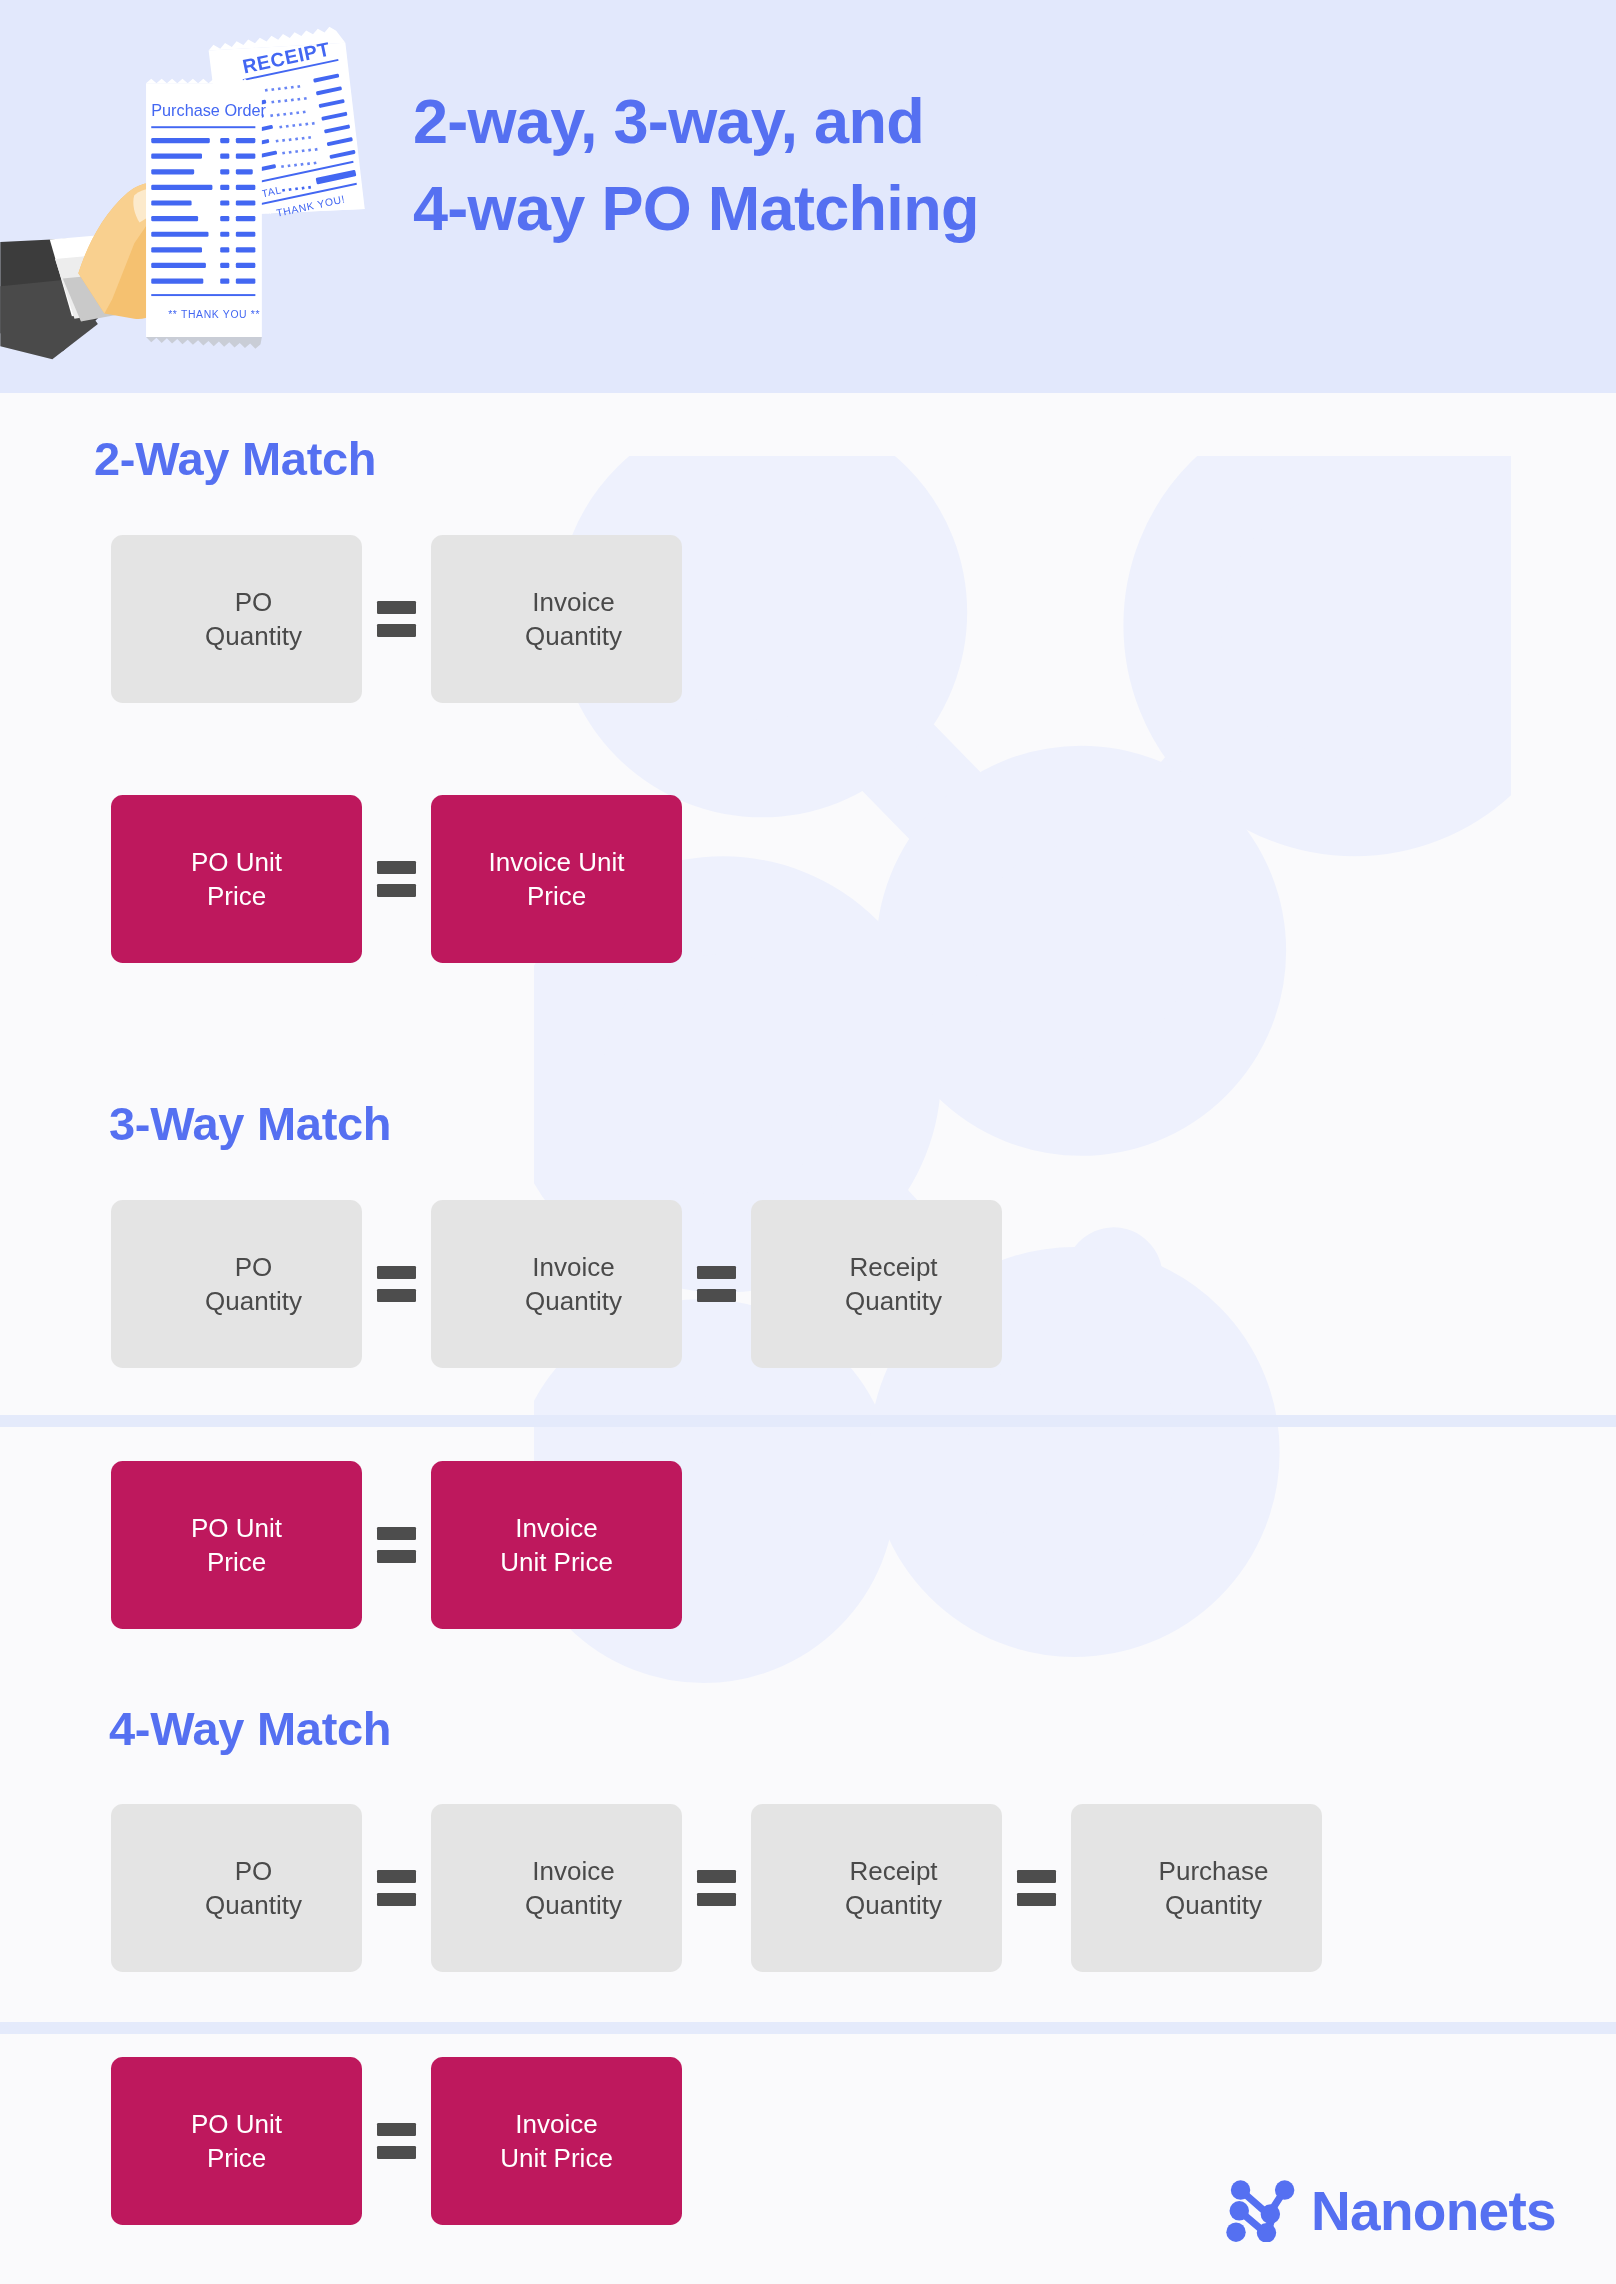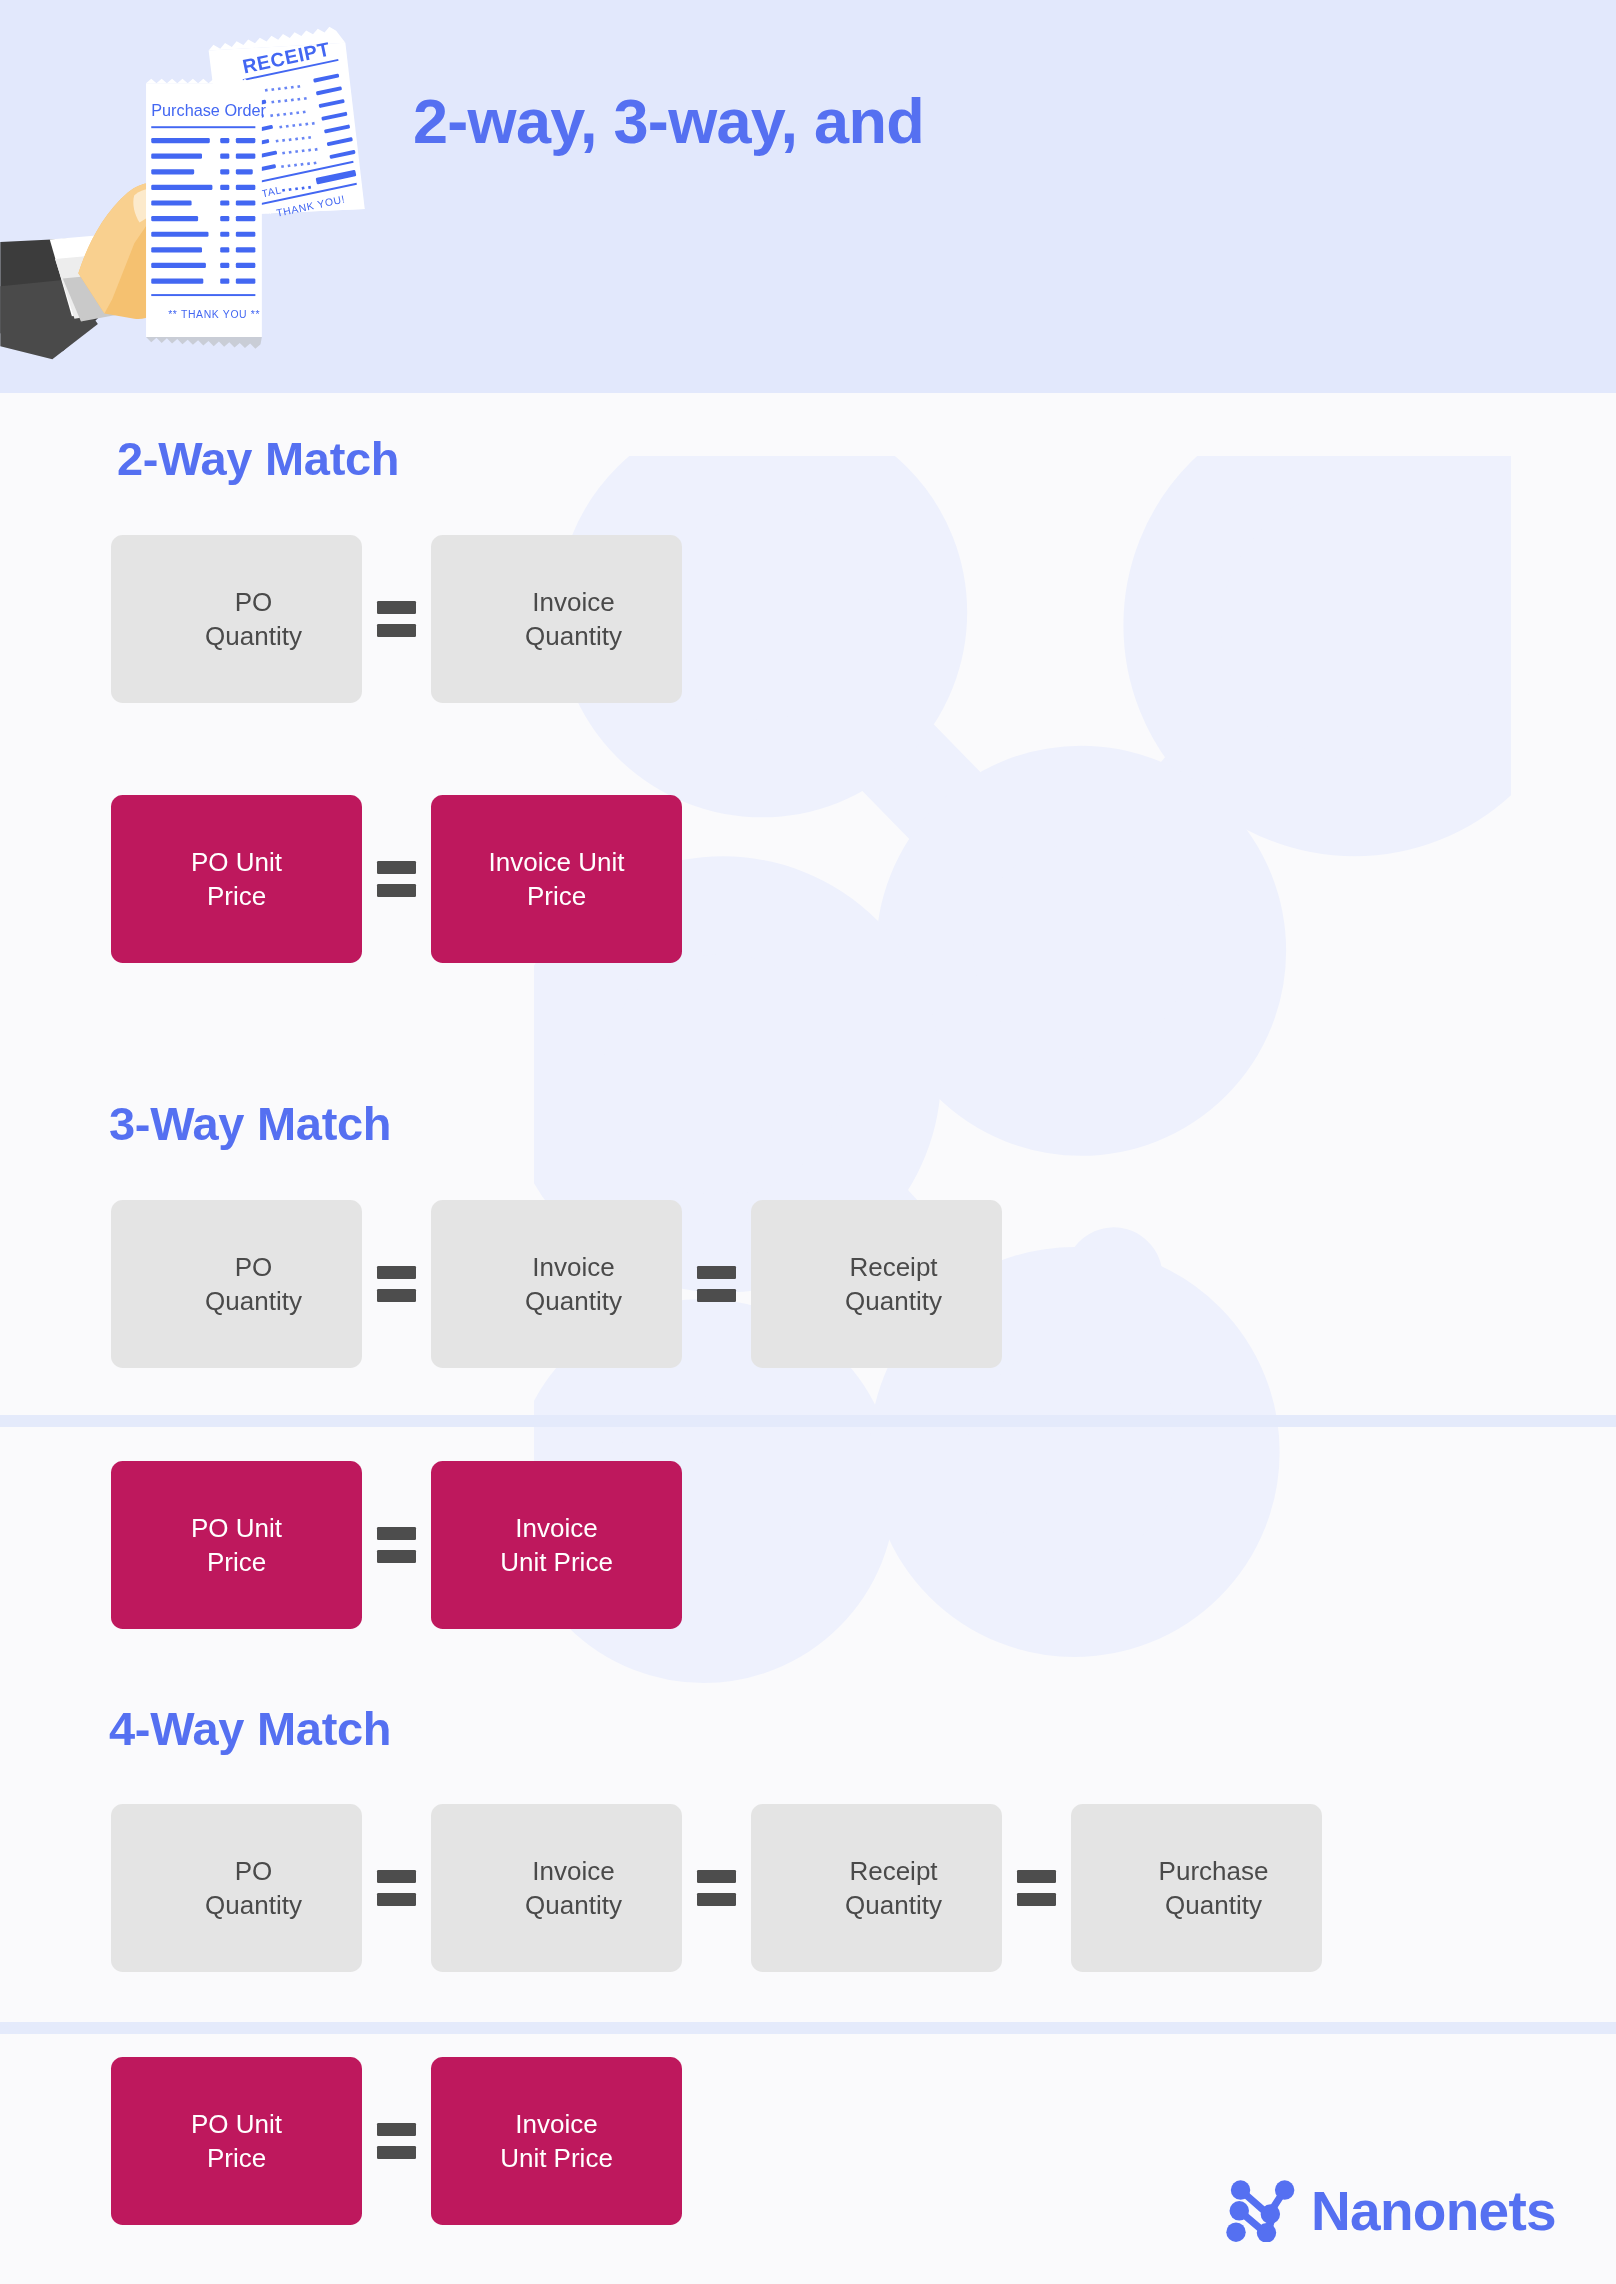--- a/index.html
+++ b/index.html
@@ -259,20 +259,21 @@
           <rect x="338" y="428" width="14" height="8" rx="2"></rect>
           <rect x="362" y="428" width="30" height="8" rx="2"></rect>
       </g>
       <rect x="232" y="452" width="160" height="3" fill="#4367F2"></rect>
       <text x="258" y="488" font-family="Liberation Sans, sans-serif" font-size="16" fill="#4367F2" letter-spacing="1">** THANK YOU **</text>
     </svg>
   </div>
 
   <div class="header-title">
     <span class="line">2-way, 3-way, and</span>
+    <span class="line">4-way PO Matching</span>
   </div>
 </div>
 
 <div class="watermark">
   <svg width="977" height="1367" viewBox="0 0 300 420" xmlns="http://www.w3.org/2000/svg">
     <g fill="#EEF1FD" stroke="#EEF1FD" stroke-width="30" stroke-linecap="round" stroke-linejoin="round">
       <path d="M72 52 L158 140" fill="none"></path>
       <path d="M248 52 L168 146" fill="none"></path>
       <path d="M58 186 L152 288" fill="none"></path>
       <path d="M164 300 L178 252" fill="none"></path>
@@ -282,21 +283,21 @@
       <circle cx="58" cy="190" r="52"></circle>
       <circle cx="52" cy="318" r="44"></circle>
       <circle cx="166" cy="306" r="48"></circle>
     </g>
   </svg>
 </div>
 
 <div class="body-area">
 
   <div class="section" id="sec-2way">
-    <div class="sec-title" style="left:117px; top:38px;">2-Way Match</div>
+    <div class="sec-title" style="left:94px; top:38px;">2-Way Match</div>
 
     <div class="row" style="left:111px; top:142px;">
       <div class="chip gray chip-q">
         <span>
           <span>PO</span><br>
           <span>Quantity</span>
         </span>
       </div>
       <div class="eq gap">
           <div class="bar"></div>

